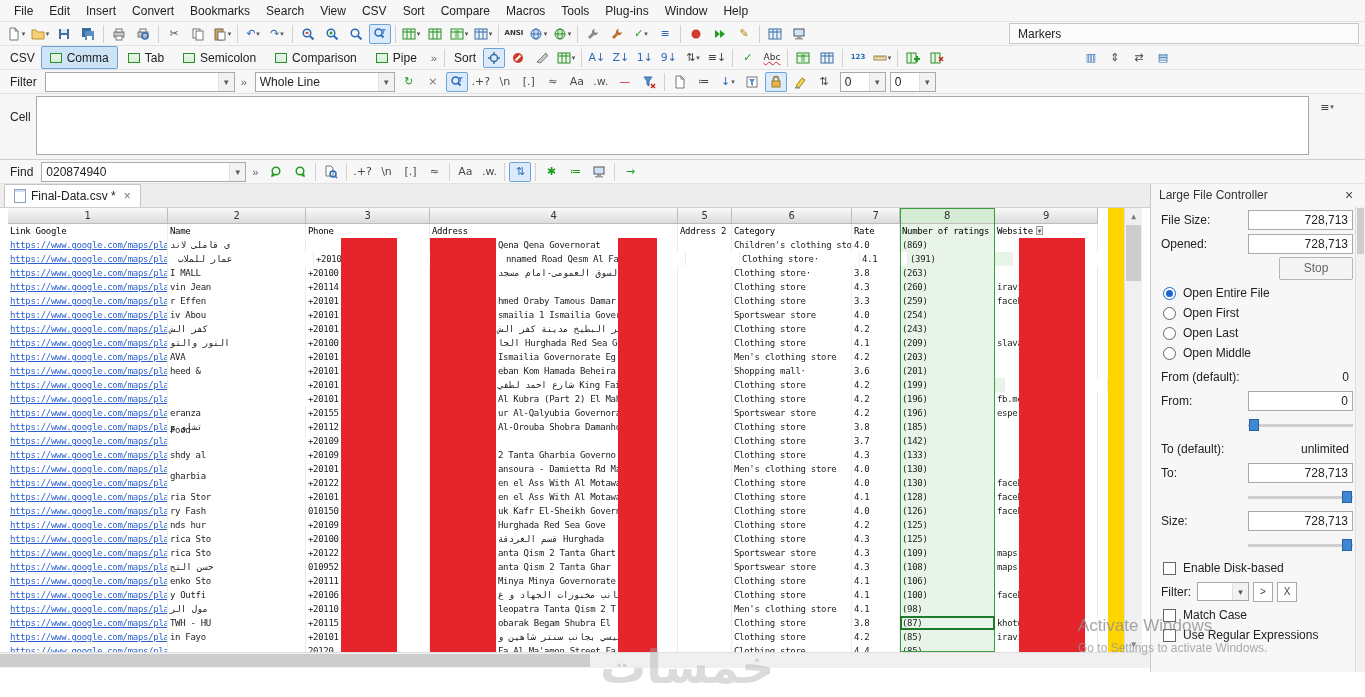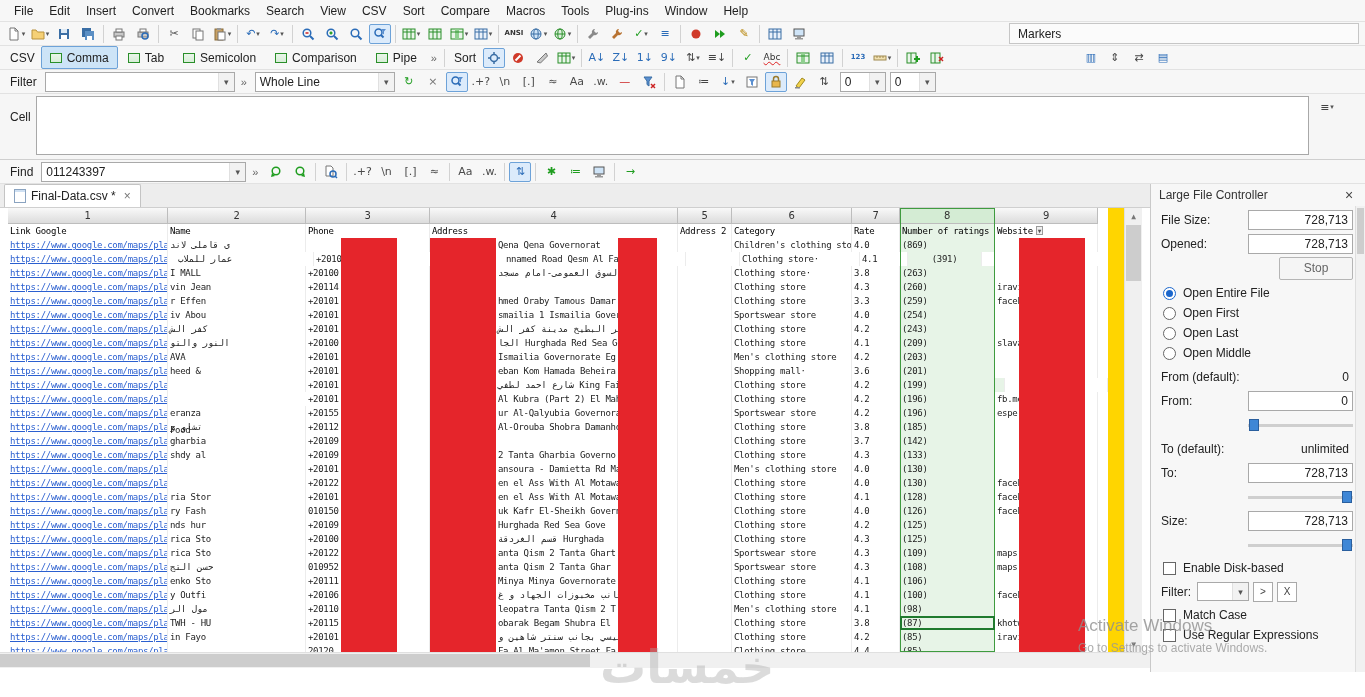--- a/index.html
+++ b/index.html
@@ -590,21 +590,21 @@
       <div class="icon-btn dd">
         <span class="tg" style="color:#444">≡</span>
         <span class="dda">▾</span>
       </div>
     </div>
   </div>
 
   <div id="findbar" class="bar">
     <span class="bar-label">Find</span>
     <div class="combo" id="find-combo">
-      <span>011243397</span>
+      <span>020874940</span>
       <span class="car">▾</span>
     </div>
     <span class="chev">»</span>
     <div style="display:flex;align-items:center;">
         <div class="icon-btn">
           <svg width="14" height="14" viewBox="0 0 14 14">
             <circle cx="7" cy="6" r="3.8" fill="none" stroke="#1f9d1f" stroke-width="1.5"></circle>
             <path d="M2 12l4-1-3-3z" fill="#1f9d1f"></path>
           </svg>
         </div>
@@ -712,21 +712,21 @@
               <div class="gc" style="width: 103px;"></div>
             </div>
             <div class="grid-row">
               <div class="gc link" style="width: 160px;">https://www.google.com/maps/plac</div>
               <div class="gc" style="width: 138px; margin-left: 8px;">عمار للملاب</div>
               <div class="gc" style="width: 124px;">+20100</div>
               <div class="gc addr" style="width: 248px;">nnamed Road  Qesm Al Fayo</div>
               <div class="gc" style="width: 54px;"></div>
               <div class="gc" style="width: 120px;">Clothing store·</div>
               <div class="gc" style="width: 48px;">4.1</div>
-              <div class="gc numcol" style="width: 74px; text-align: center;">(391)</div>
+              <div class="gc numcol" style="width: 105px;">(391)</div>
               <div class="gc" style="width: 103px;"></div>
             </div>
             <div class="grid-row">
               <div class="gc link" style="width: 160px;">https://www.google.com/maps/plac</div>
               <div class="gc" style="width: 138px;">I MALL</div>
               <div class="gc" style="width: 124px;">+20100</div>
               <div class="gc addr" style="width: 248px;">السوق العمومى-امام مسجد</div>
               <div class="gc" style="width: 54px;"></div>
               <div class="gc" style="width: 120px;">Clothing store·</div>
               <div class="gc" style="width: 48px;">3.8</div>
@@ -849,21 +849,21 @@
               <div class="gc" style="width: 124px;">+20112</div>
               <div class="gc addr" style="width: 248px;">Al-Orouba  Shobra  Damanho</div>
               <div class="gc" style="width: 54px;"></div>
               <div class="gc" style="width: 120px;">Clothing store</div>
               <div class="gc" style="width: 48px;">3.8</div>
               <div class="gc numcol" style="width: 95px;">(185)</div>
               <div class="gc" style="width: 103px;"></div>
             </div>
             <div class="grid-row">
               <div class="gc link" style="width: 160px;">https://www.google.com/maps/plac</div>
-              <div class="gc" style="width: 138px;">gharbia</div>
+              <div class="gc" style="width: 138px; margin-top: 35px;">gharbia</div>
               <div class="gc" style="width: 124px;">+20109</div>
               <div class="gc addr" style="width: 248px;"></div>
               <div class="gc" style="width: 54px;"></div>
               <div class="gc" style="width: 120px;">Clothing store</div>
               <div class="gc" style="width: 48px;">3.7</div>
               <div class="gc numcol" style="width: 95px;">(142)</div>
               <div class="gc" style="width: 103px;"></div>
             </div>
             <div class="grid-row">
               <div class="gc link" style="width: 160px;">https://www.google.com/maps/plac</div>

